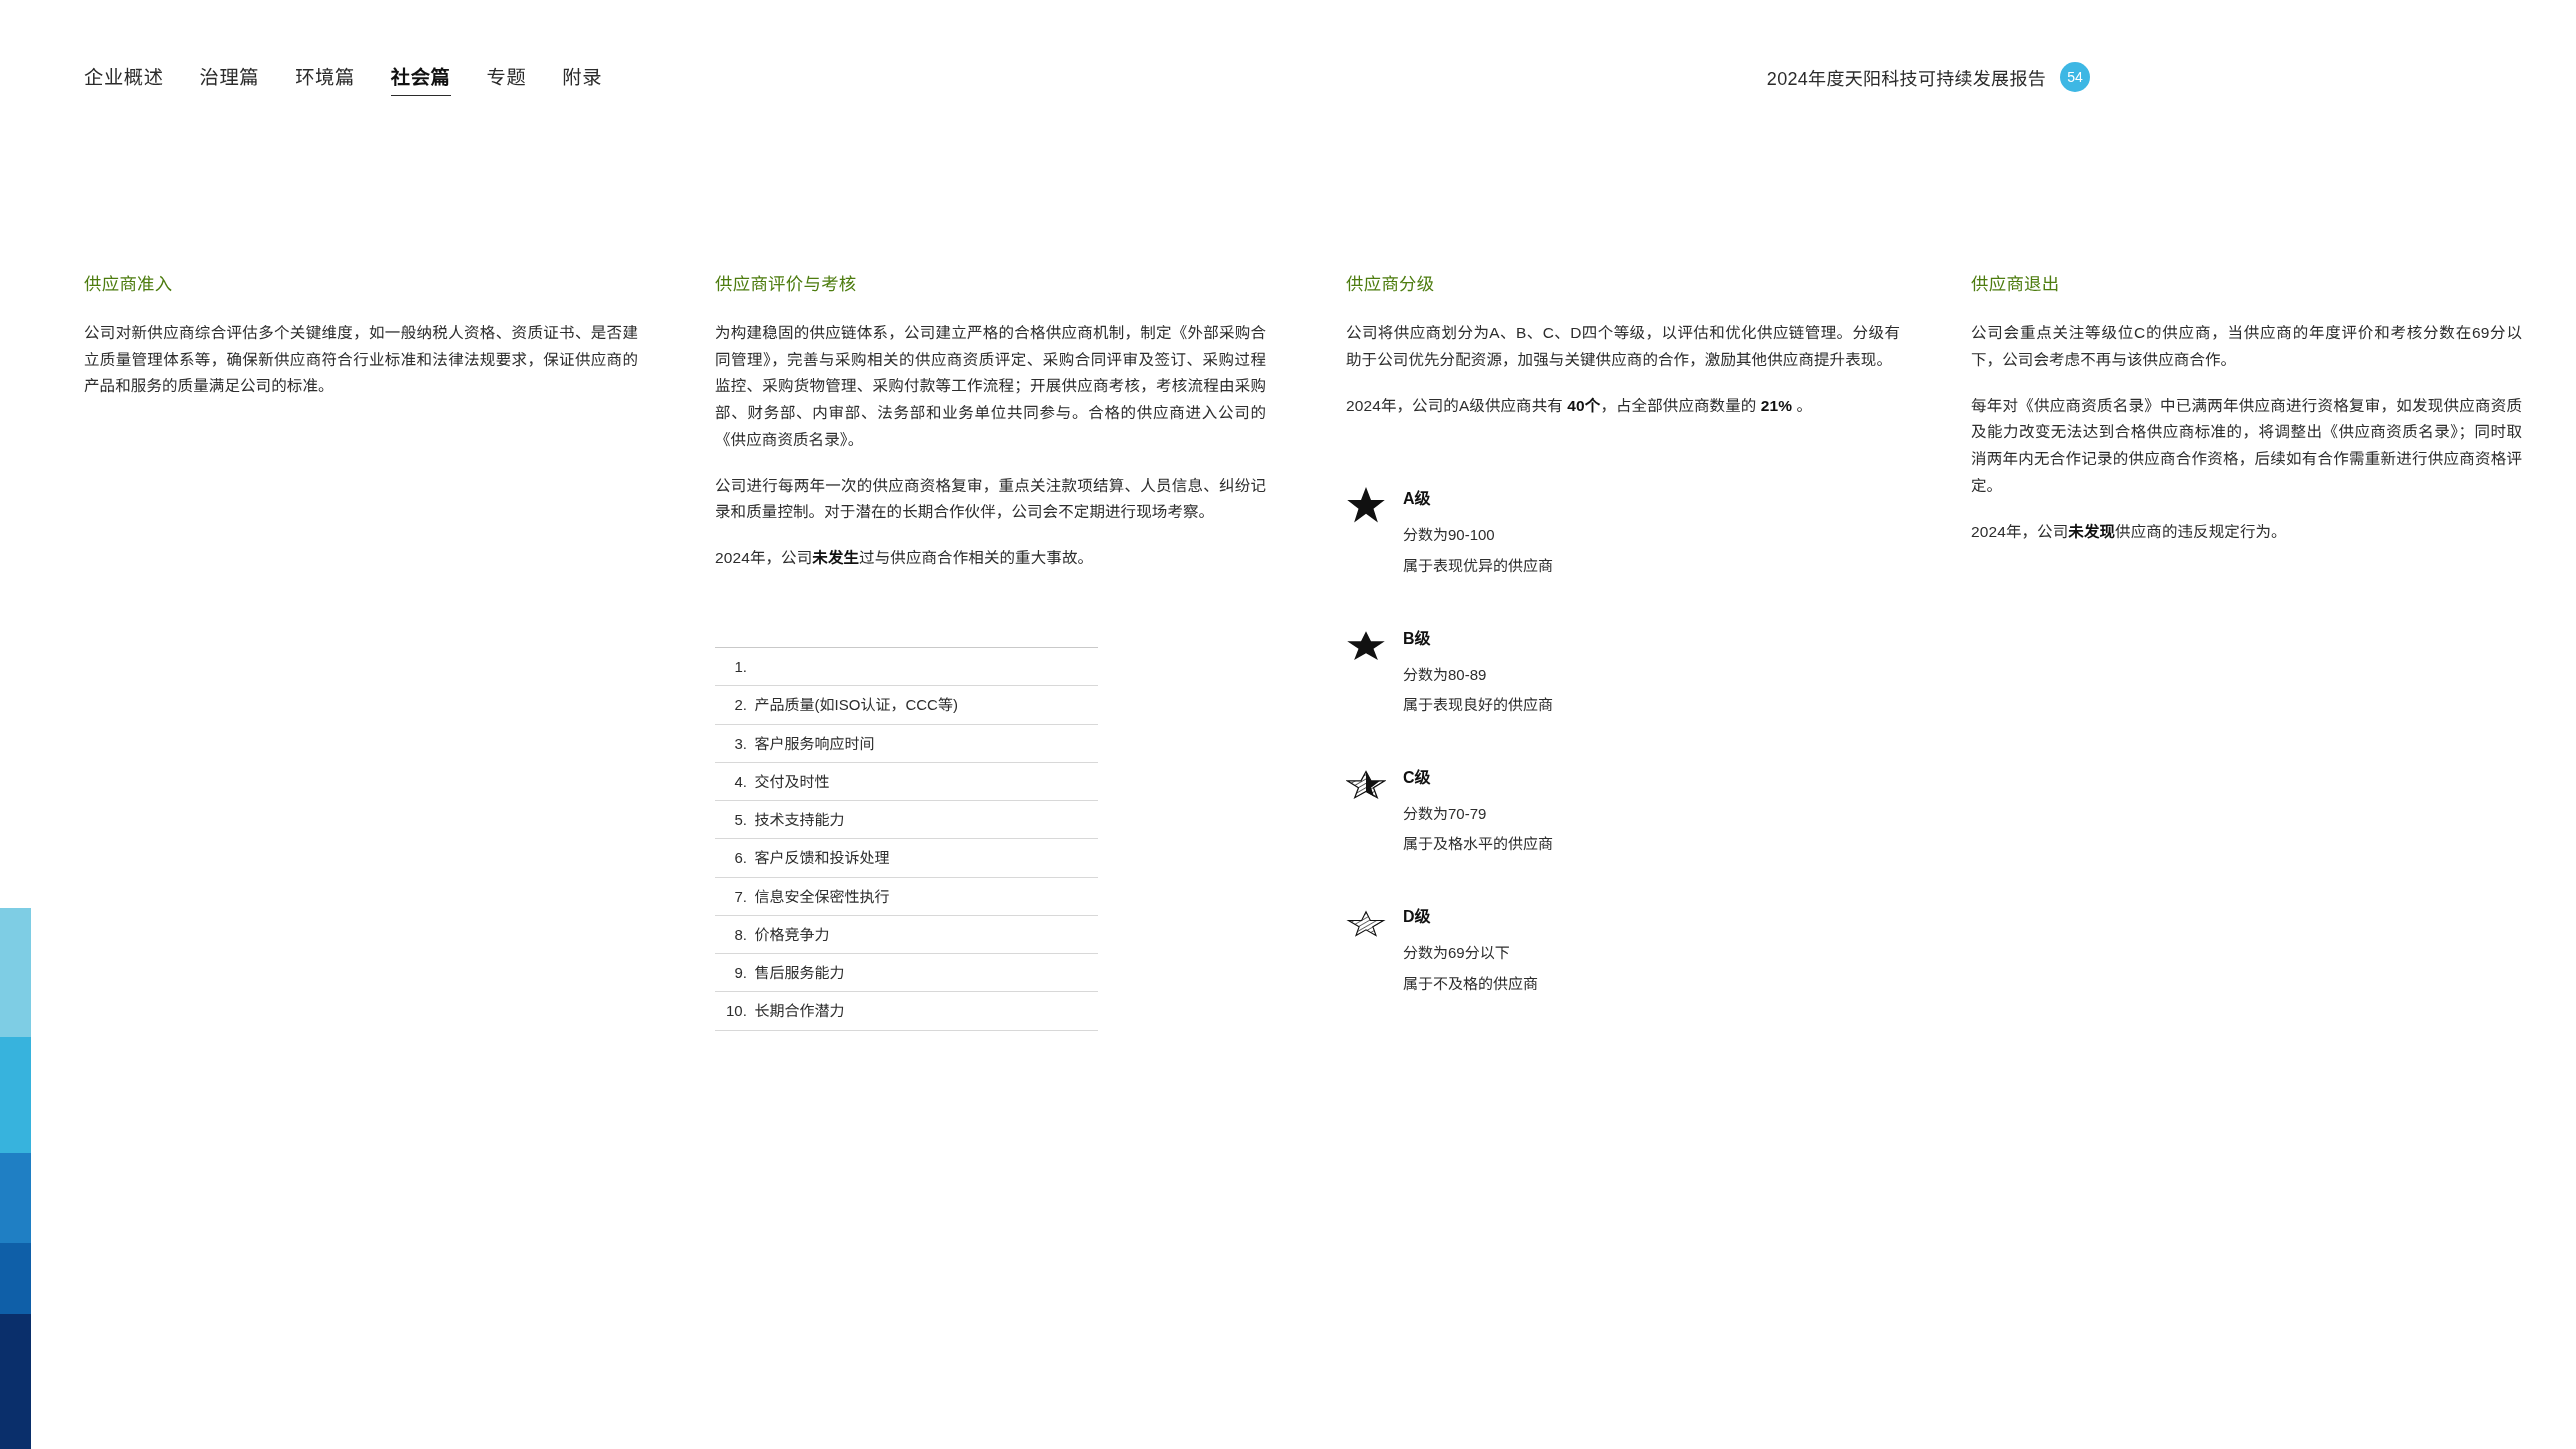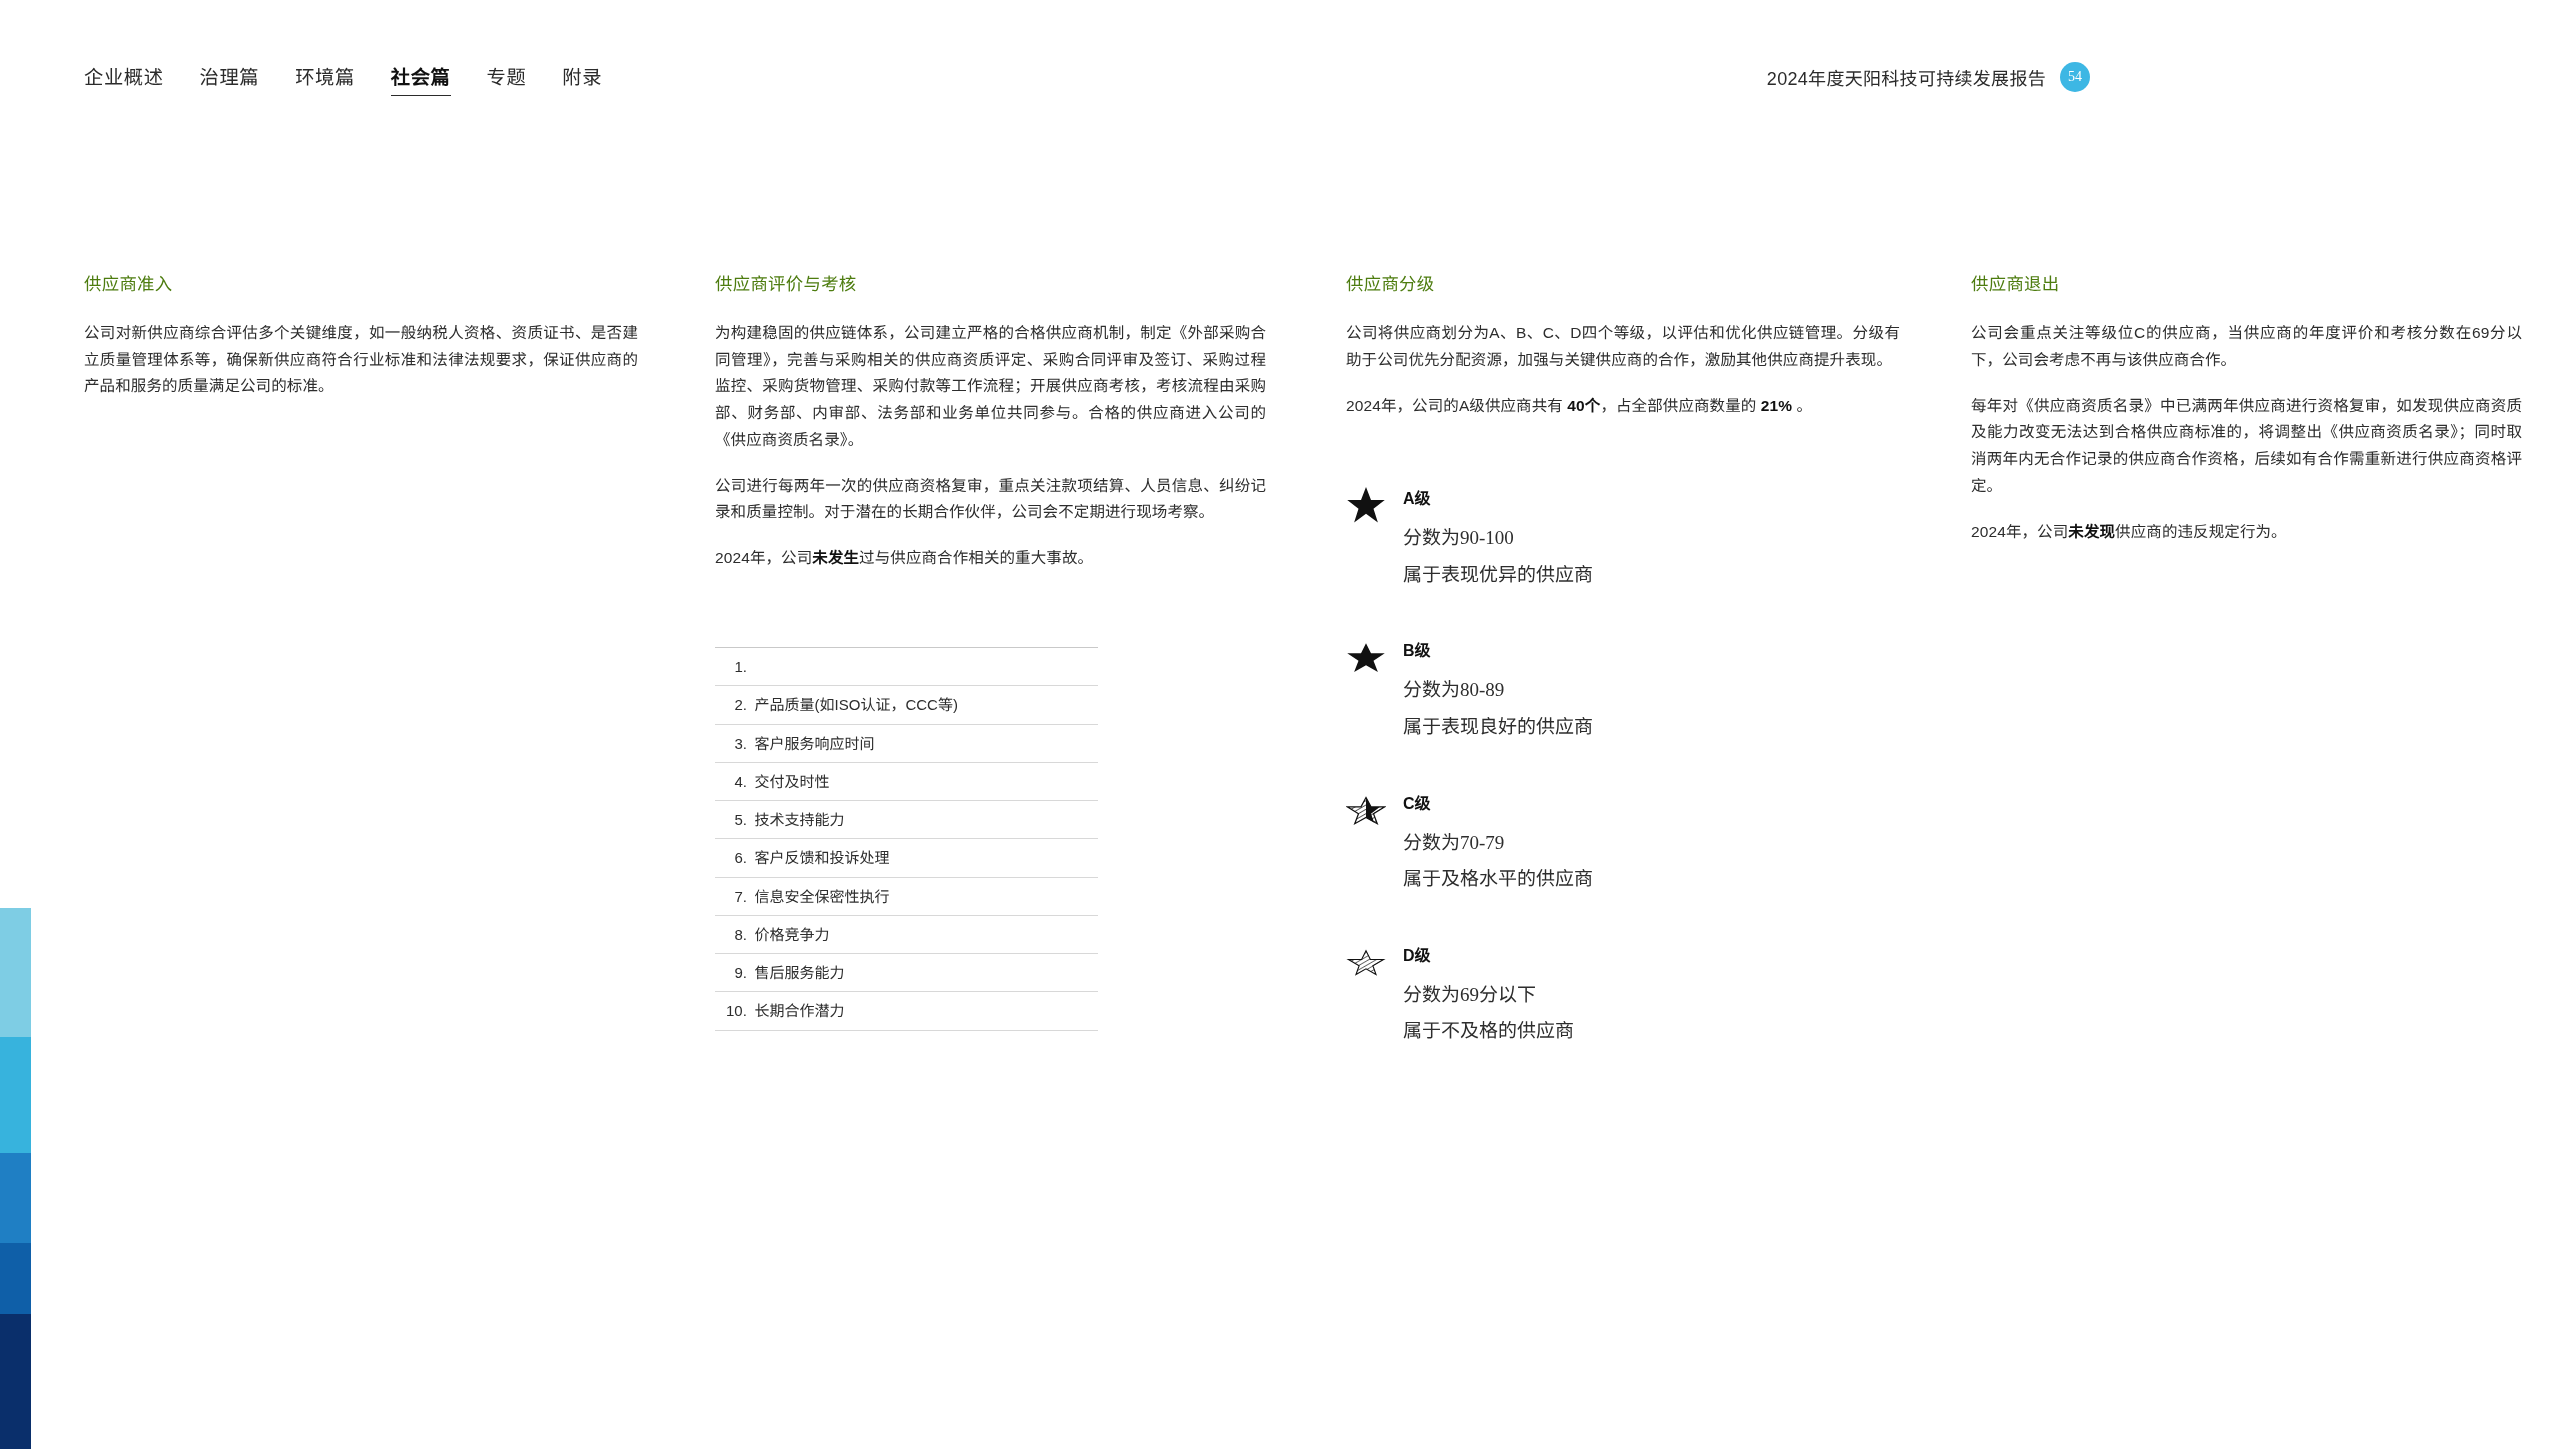--- a/index.html
+++ b/index.html
@@ -101,21 +101,20 @@
   .page-badge {
     width: 30px;
     height: 30px;
     border-radius: 50%;
     background: #3db7e4;
     color: #ffffff;
     font-size: 14px;
     display: flex;
     align-items: center;
     justify-content: center;
-    font-family: Liberation Serif, serif;
   }
 
   
   .col {
     position: absolute;
     top: 270px;
   }
   .col-1 { left: 84px;  width: 554px; }
   .col-2 { left: 715px; width: 551px; }
   .col-3 { left: 1346px; width: 554px; }
@@ -199,25 +198,24 @@
     width: 40px;
     height: 40px;
   }
   .grade-name {
     font-size: 16px;
     font-weight: bold;
     color: #111111;
     margin: 5.2px 0 14px 0;
   }
   .grade-line {
-    font-size: 19px;
+    font-size: 15px;
     color: #2d2d2d;
     line-height: 1.6;
     margin: 0 0 6.4px 0;
-    font-family: Liberation Serif, serif;
   }
 </style>
 </head>
 <body>
 
 <div class="left-strip">
   <div class="seg seg-1"></div>
   <div class="seg seg-2"></div>
   <div class="seg seg-3"></div>
   <div class="seg seg-4"></div>

